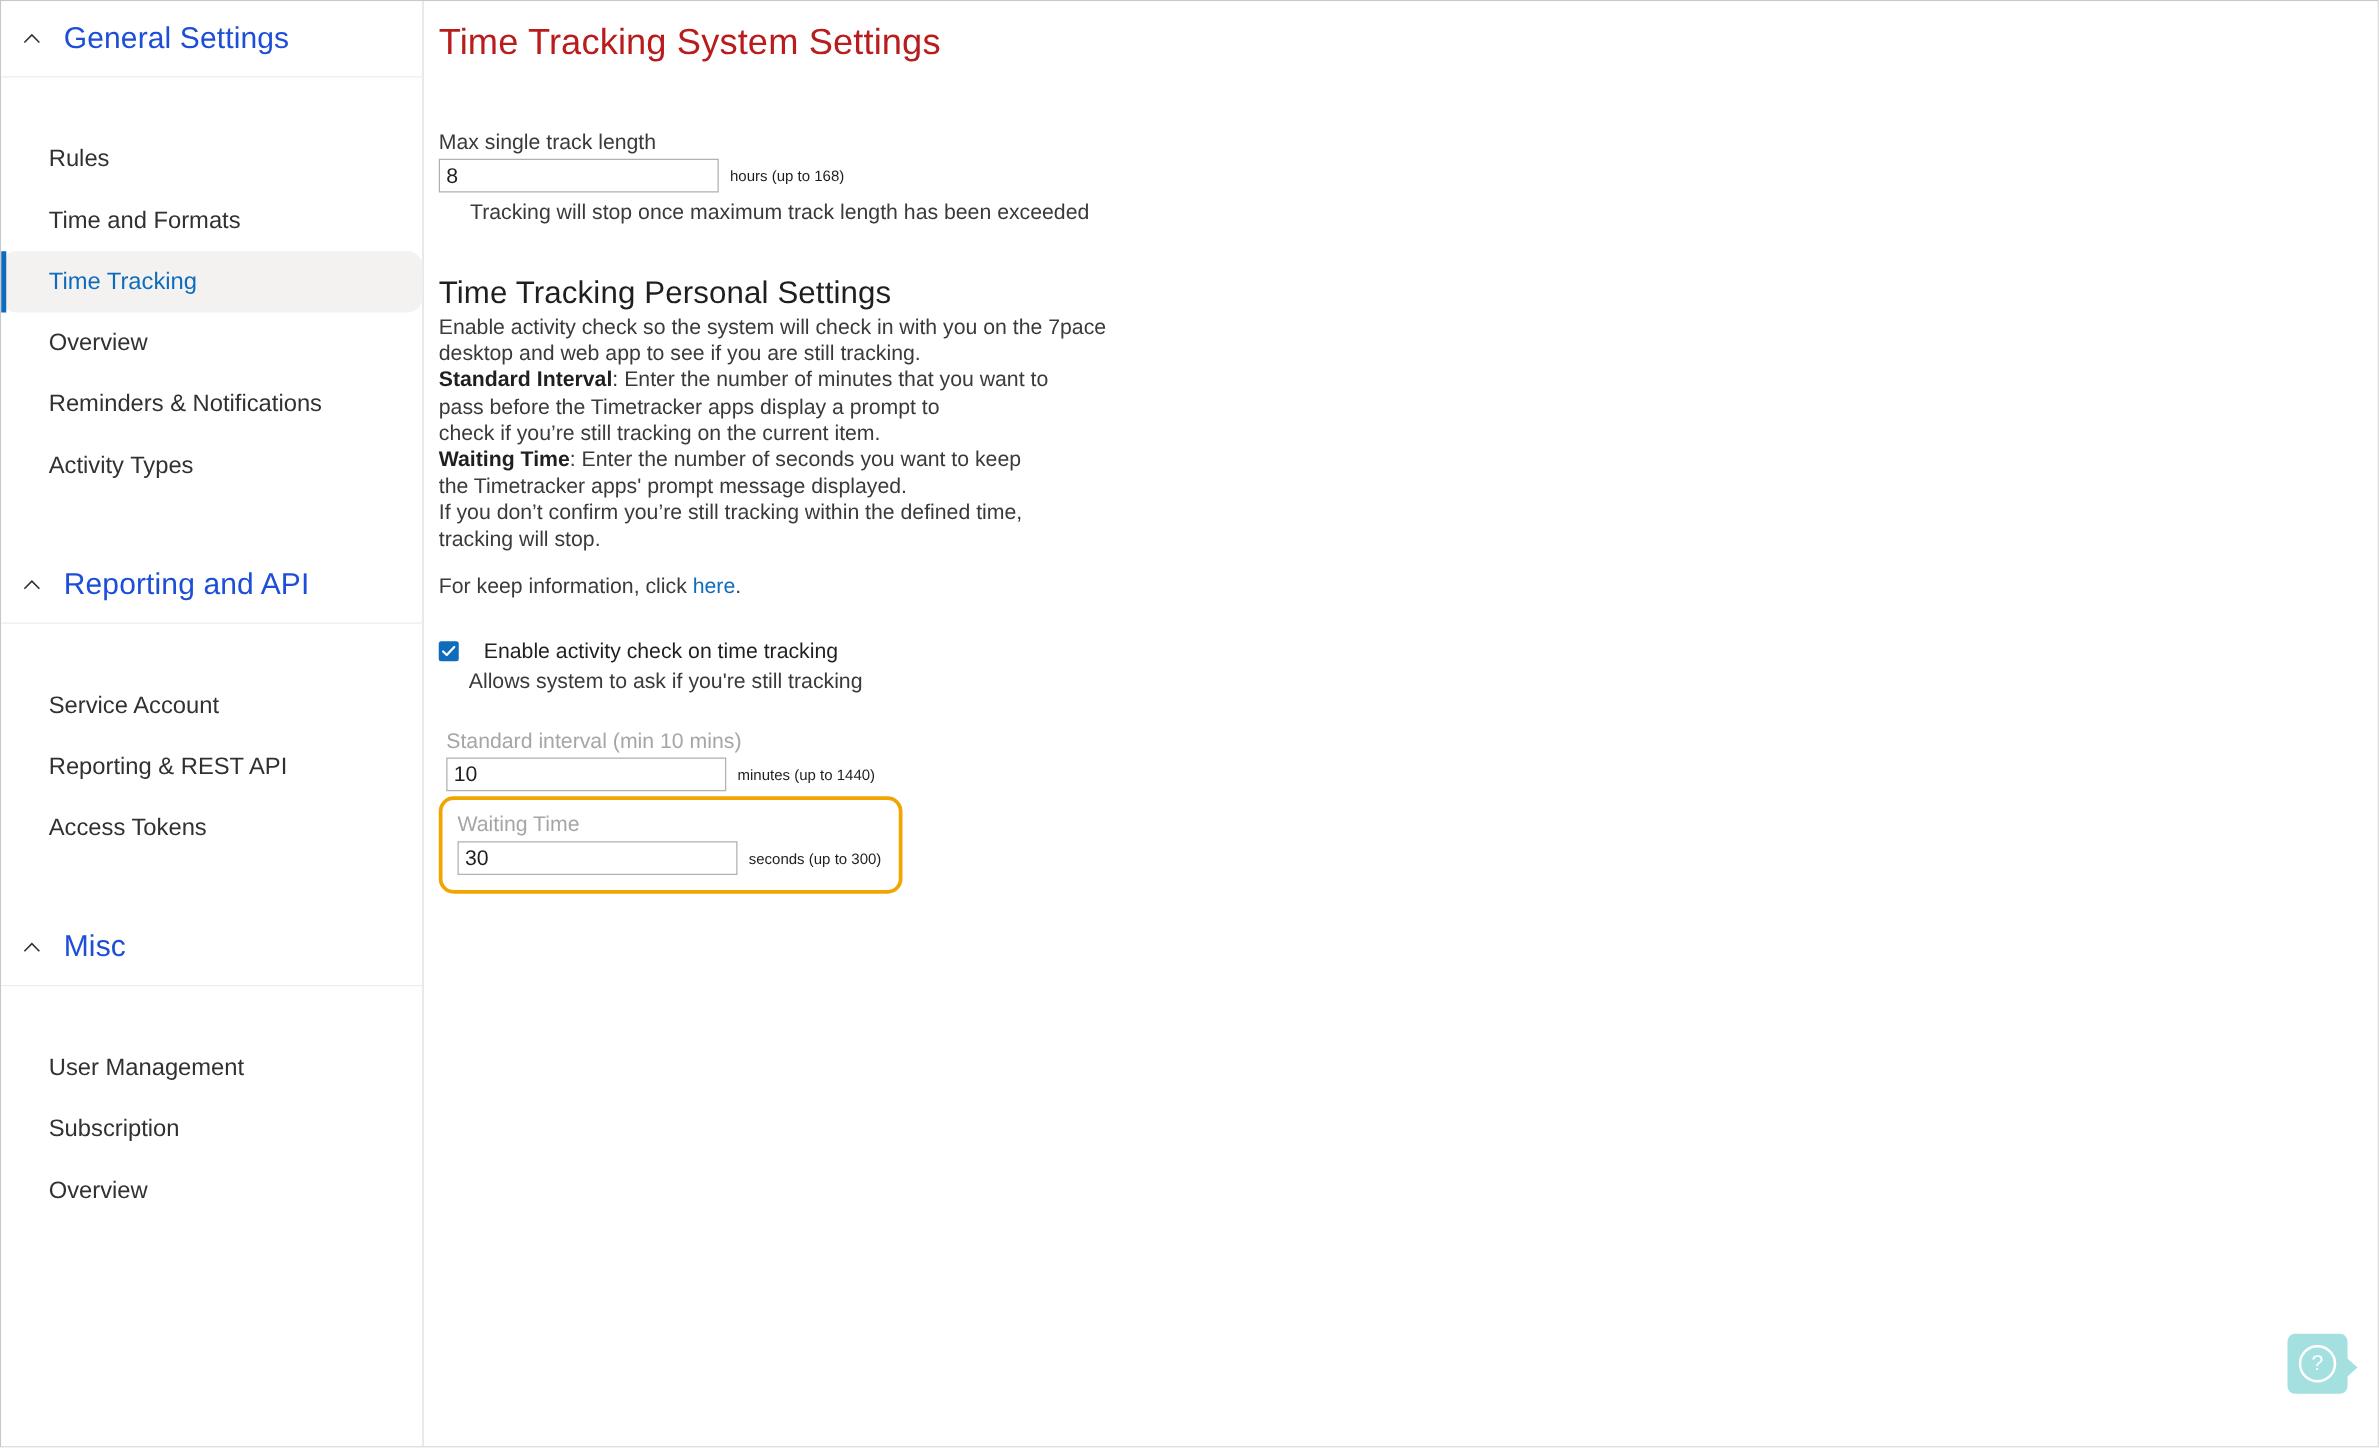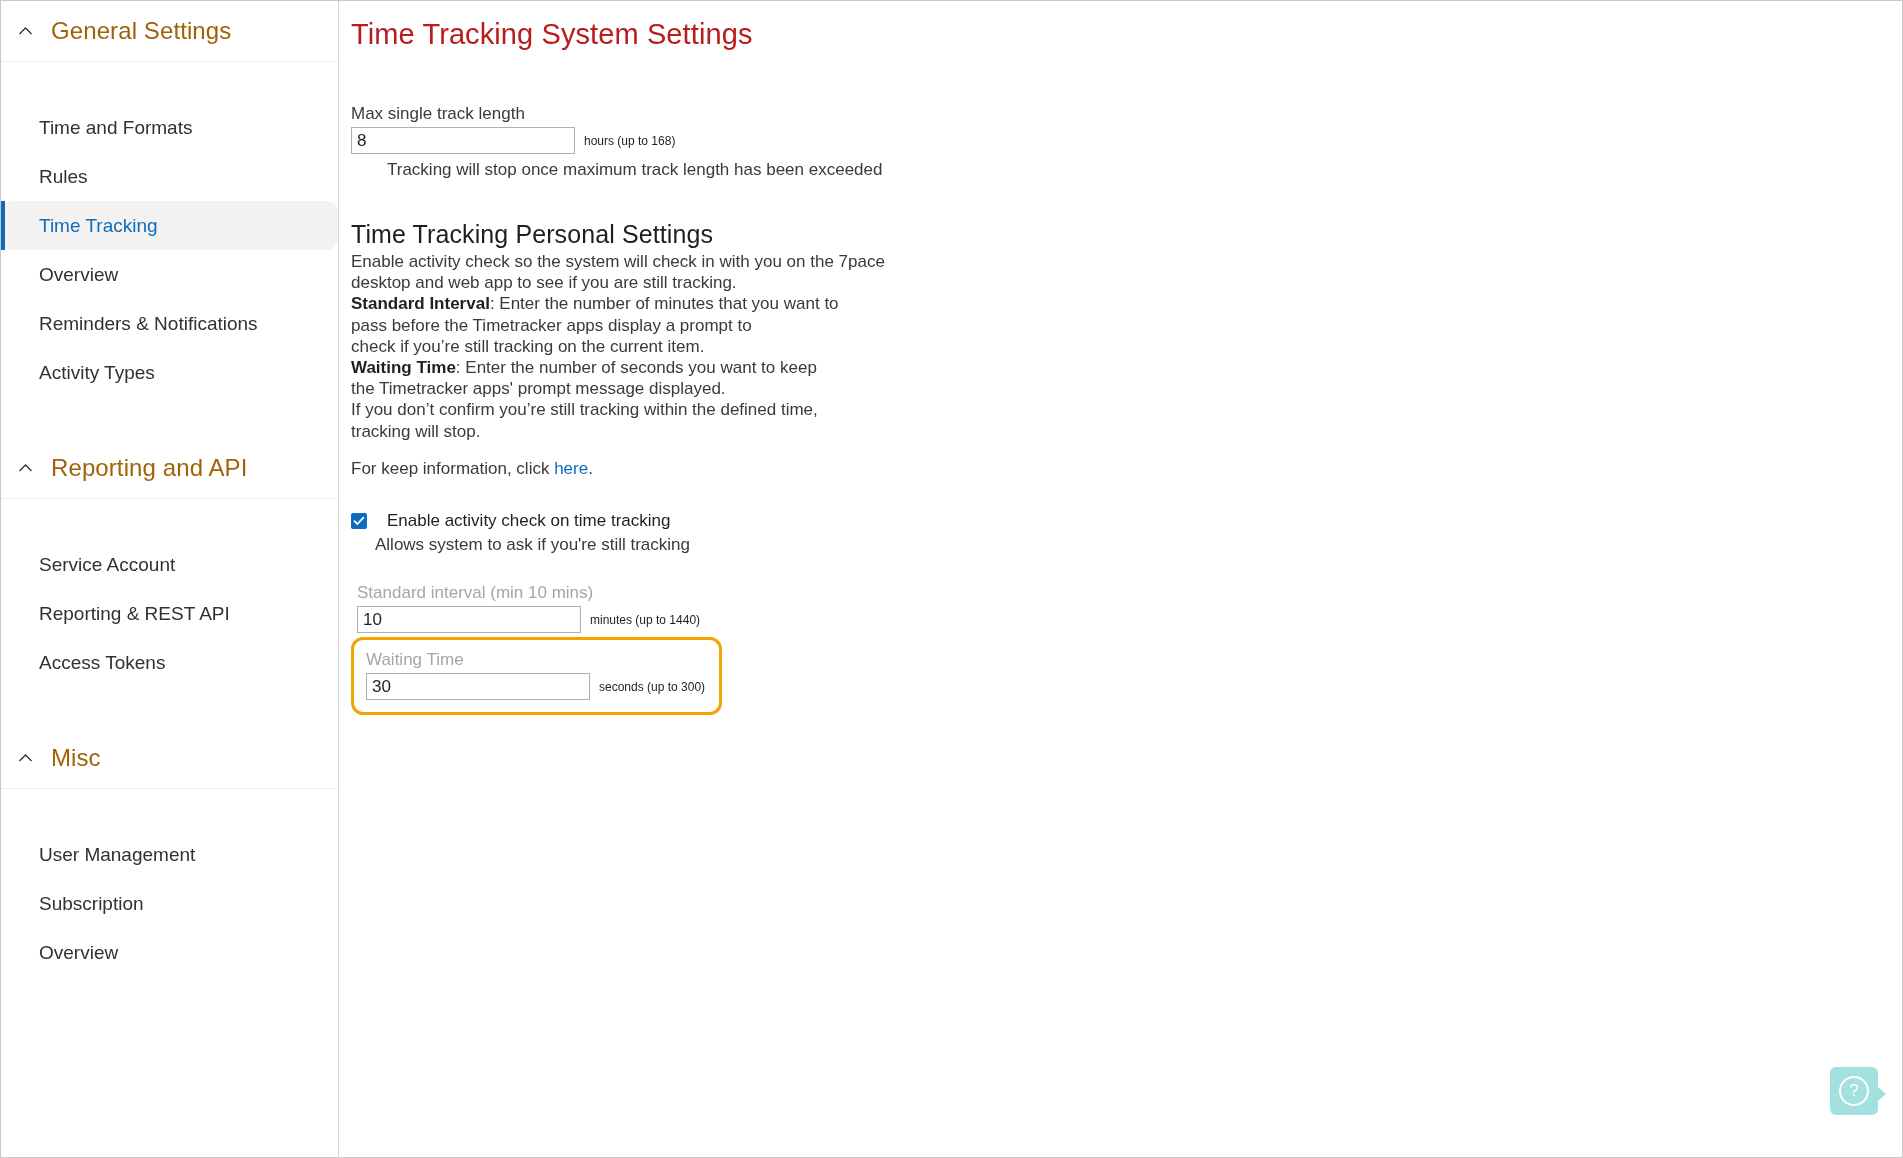--- a/index.html
+++ b/index.html
@@ -38,21 +38,21 @@
     user-select: none;
   }
   .group-header .caret {
     width: 17px; height: 17px;
     position: relative;
     flex: 0 0 auto;
   }
   .group-header .caret svg { display: block; }
   .group-title {
     font-size: 24px;
-    color: #a16207;
+    color: #1d4ed8;
     font-weight: 400;
     letter-spacing: 0.1px;
   }
   .nav-list { padding: 0; margin: 0; list-style: none; }
   .nav-item {
     position: relative;
     height: 49px;
     display: flex;
     align-items: center;
     padding-left: 38px;
@@ -130,21 +130,21 @@
   }
   .unit-text {
     font-size: 12px;
     color: #201f1e;
     white-space: nowrap;
   }
   .hint-text {
     font-size: 17px;
     color: #3b3a39;
     margin-top: 5px;
-    margin-left: 36px;
+    margin-left: 25px;
     line-height: 22px;
   }
   .para {
     font-size: 17px;
     color: #3b3a39;
     line-height: 21.2px;
     margin: 0;
     padding: 0;
     max-width: 540px;
   }
@@ -238,24 +238,24 @@
       <span class="caret">
         <svg width="17" height="17" viewBox="0 0 17 17">
             <path d="M2.5 11 L8.5 5 L14.5 11" fill="none" stroke="#323130" stroke-width="1.3"></path>
           </svg>
       </span>
       <span class="group-title">General Settings</span>
     </div>
     <div class="nav-gap-lg"></div>
     <ul class="nav-list">
       <li class="nav-item">
+        <span>Rules</span>
+      </li>
+      <li class="nav-item">
         <span>Time and Formats</span>
-      </li>
-      <li class="nav-item">
-        <span>Rules</span>
       </li>
       <li class="nav-item active">
         <span>Time Tracking</span>
       </li>
       <li class="nav-item">
         <span>Overview</span>
       </li>
       <li class="nav-item">
         <span>Reminders &amp; Notifications</span>
       </li>

